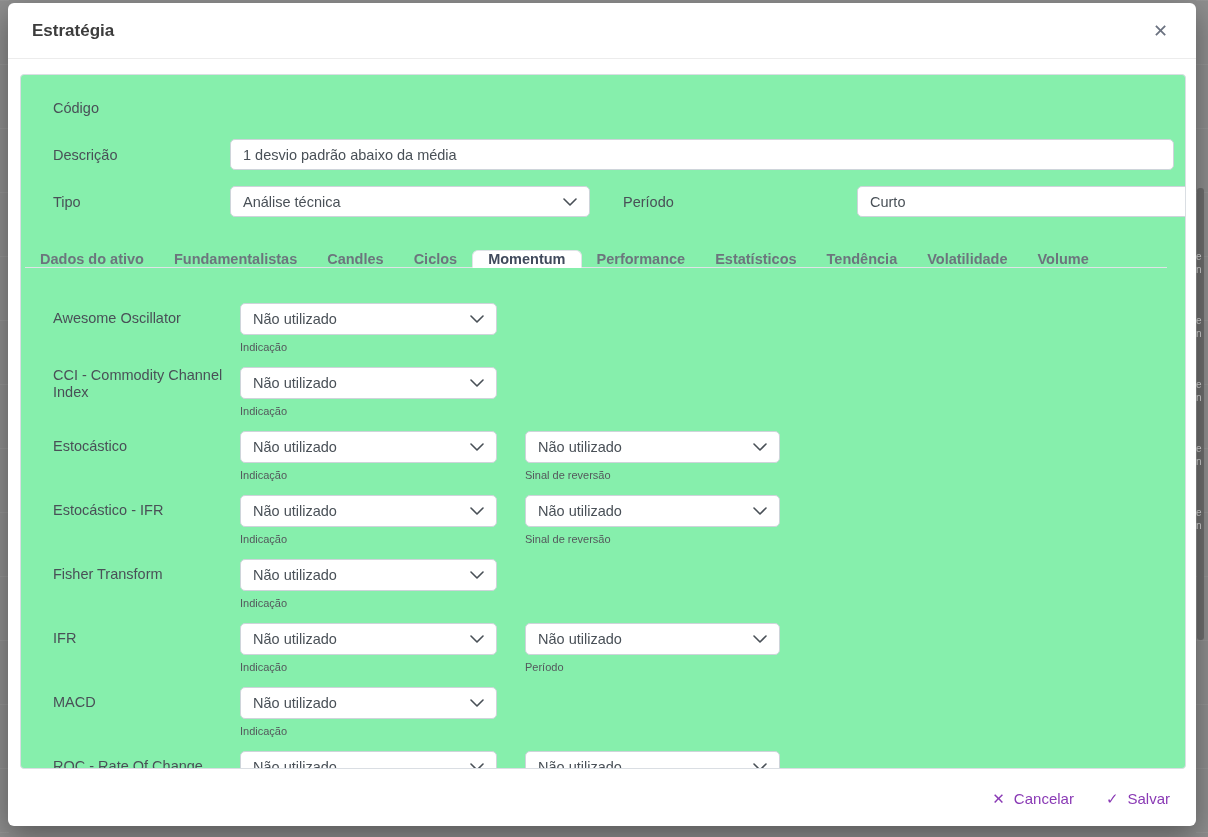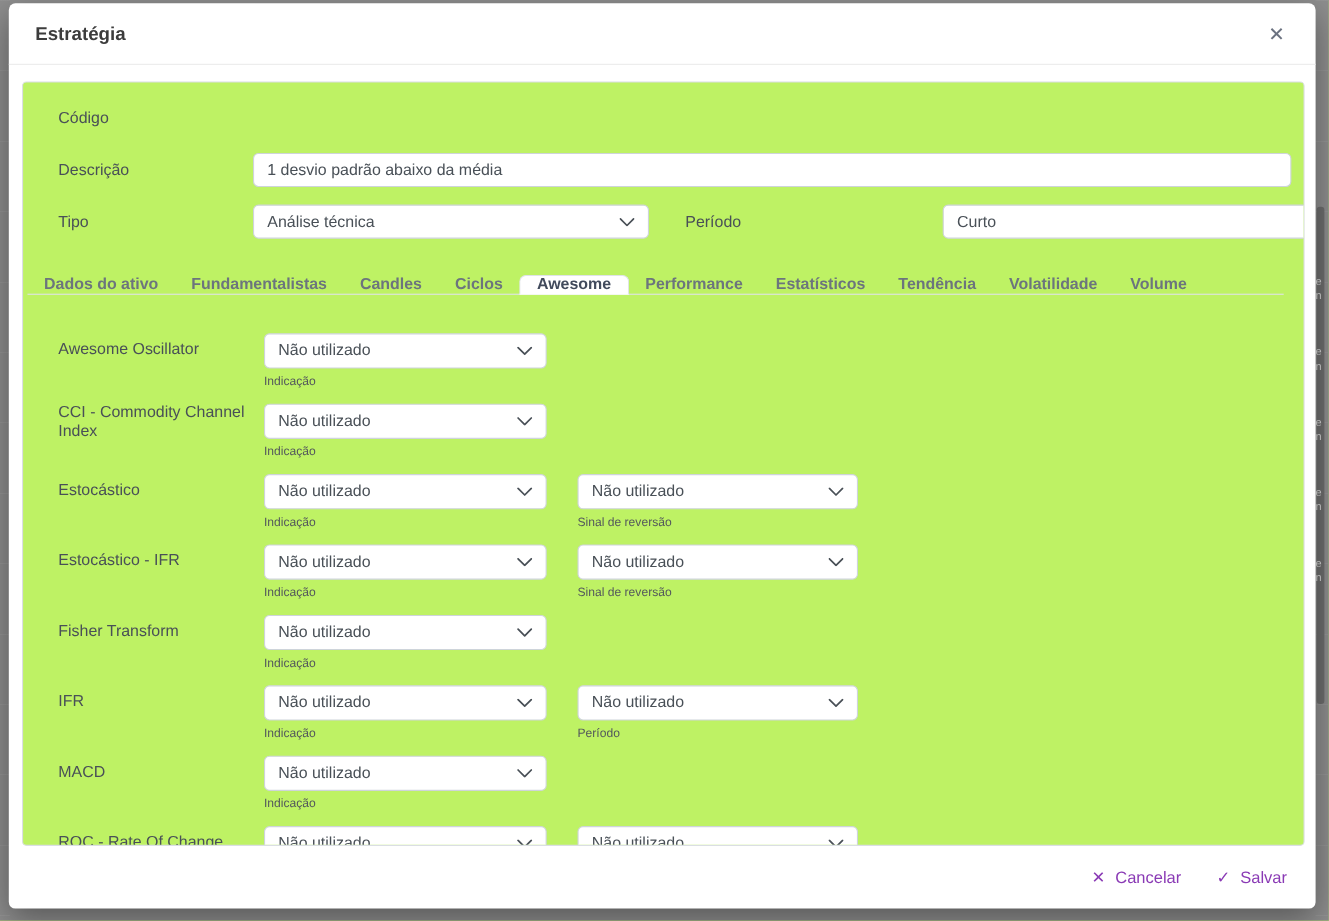--- a/index.html
+++ b/index.html
@@ -42,21 +42,21 @@
   }
   .modal-title { font-size:17px; font-weight:bold; color:#3c3c3c; }
   .close-btn {
     margin-left:auto; background:none; border:none; cursor:pointer;
     font-size:18px; color:#6b7280; line-height:1; padding:4px;
     font-family:"Liberation Sans", sans-serif;
   }
   .modal-body { flex:1; padding:15px 10px 0 12px; overflow:hidden; }
   .group-box {
     position:relative; height:695px; overflow:hidden;
-    border:1px solid #dadee3; border-radius:4px; background:#bef264;
+    border:1px solid #dadee3; border-radius:4px; background:#86efac;
   }
 
   
   .frow { position:absolute; left:0; right:0; height:31px; }
   .flabel {
     position:absolute; top:0; height:31px; display:flex; align-items:center;
     font-size:14.5px; color:#495057;
   }
   .at-l32 { left:32px; } .at-l602 { left:602px; }
   .tinput {
@@ -178,21 +178,21 @@
               <path d="M1 1l6 6 6-6" fill="none" stroke="#495057" stroke-width="1.6" stroke-linecap="round" stroke-linejoin="round"></path>
             </svg>
         </div>
       </div>
 
       <div class="tabstrip" id="tabstrip">
           <div class="tab">Dados do ativo</div>
           <div class="tab">Fundamentalistas</div>
           <div class="tab">Candles</div>
           <div class="tab">Ciclos</div>
-          <div class="tab active">Awesome</div>
+          <div class="tab active">Momentum</div>
           <div class="tab">Performance</div>
           <div class="tab">Estatísticos</div>
           <div class="tab">Tendência</div>
           <div class="tab">Volatilidade</div>
           <div class="tab">Volume</div>
         </div>
 
       <div class="ind-rows" id="indicator-rows">
           <div class="ind-row">
             <div class="ind-label">Awesome Oscillator</div>

